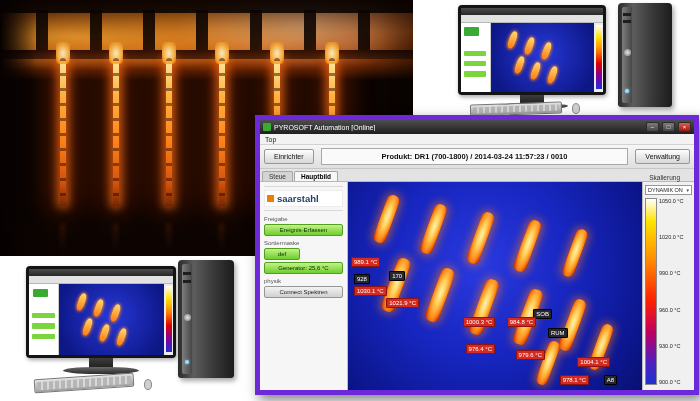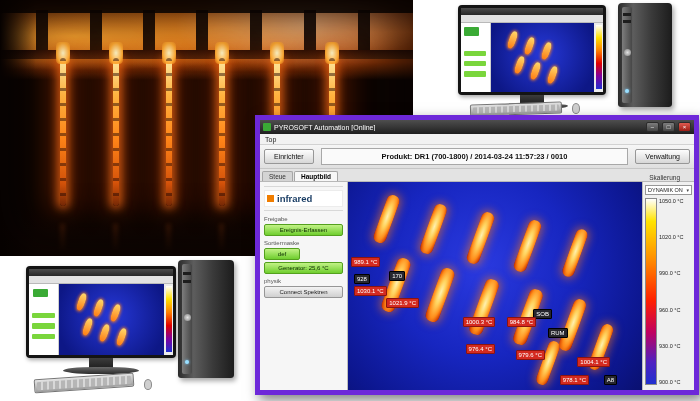--- a/index.html
+++ b/index.html
@@ -295,21 +295,21 @@
       </span>
     <span class="scale-title">Skalierung</span>
   </div>
 
   <div class="winbody">
 
     <div class="sidebar">
       <div class="divider"></div>
       <div class="logo-saar">
         <span class="saar-sq"></span>
-        <span class="saar-name">infrared</span>
+        <span class="saar-name">saarstahl</span>
       </div>
       <div class="divider"></div>
       <div class="side-label">Freigabe</div>
       <button class="gbtn">Ereignis-Erfassen</button>
       <div class="side-label">Sortiermaske</div>
       <button class="gbtn small">def</button>
       <button class="gbtn">Generator: 25,6 °C</button>
       <div class="side-label">physik</div>
       <button class="graybtn">Connect Spektren</button>
     </div>

